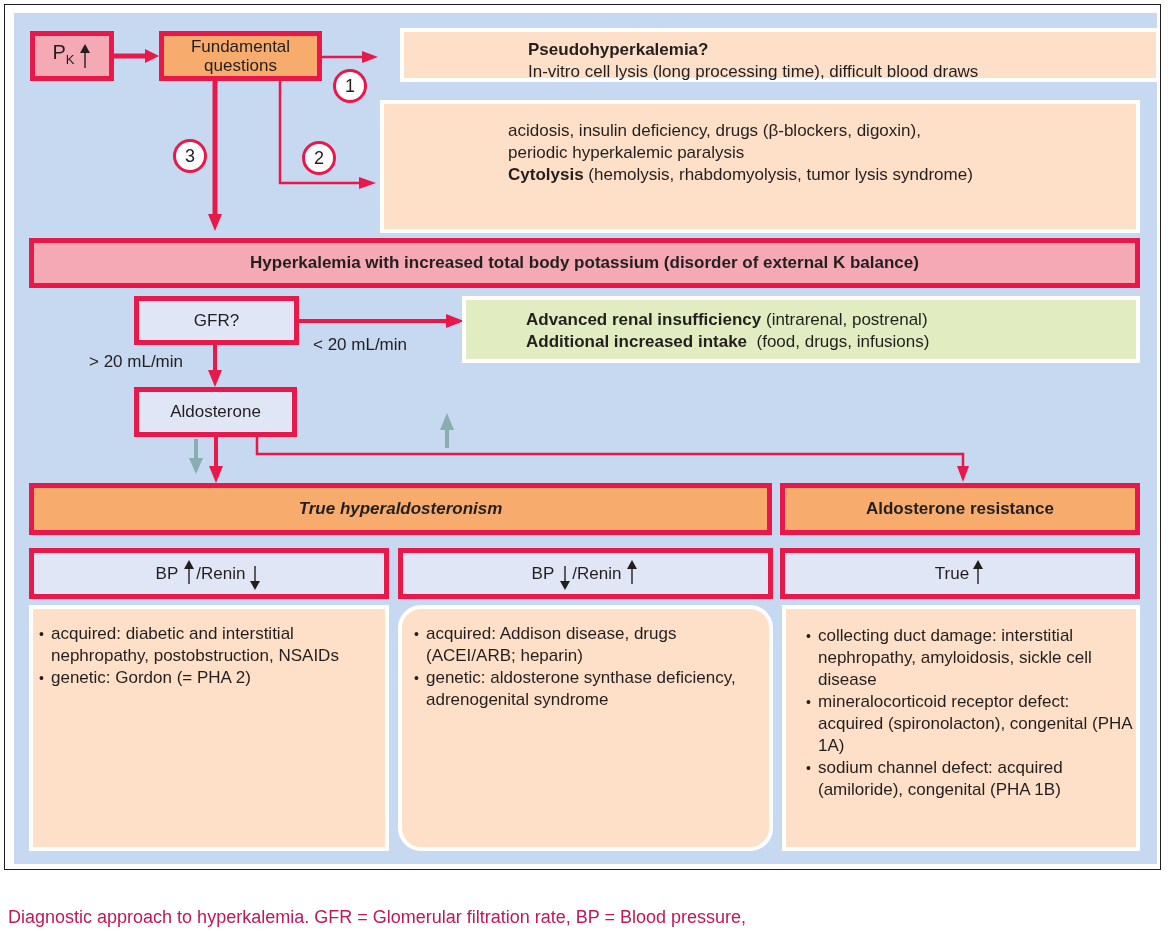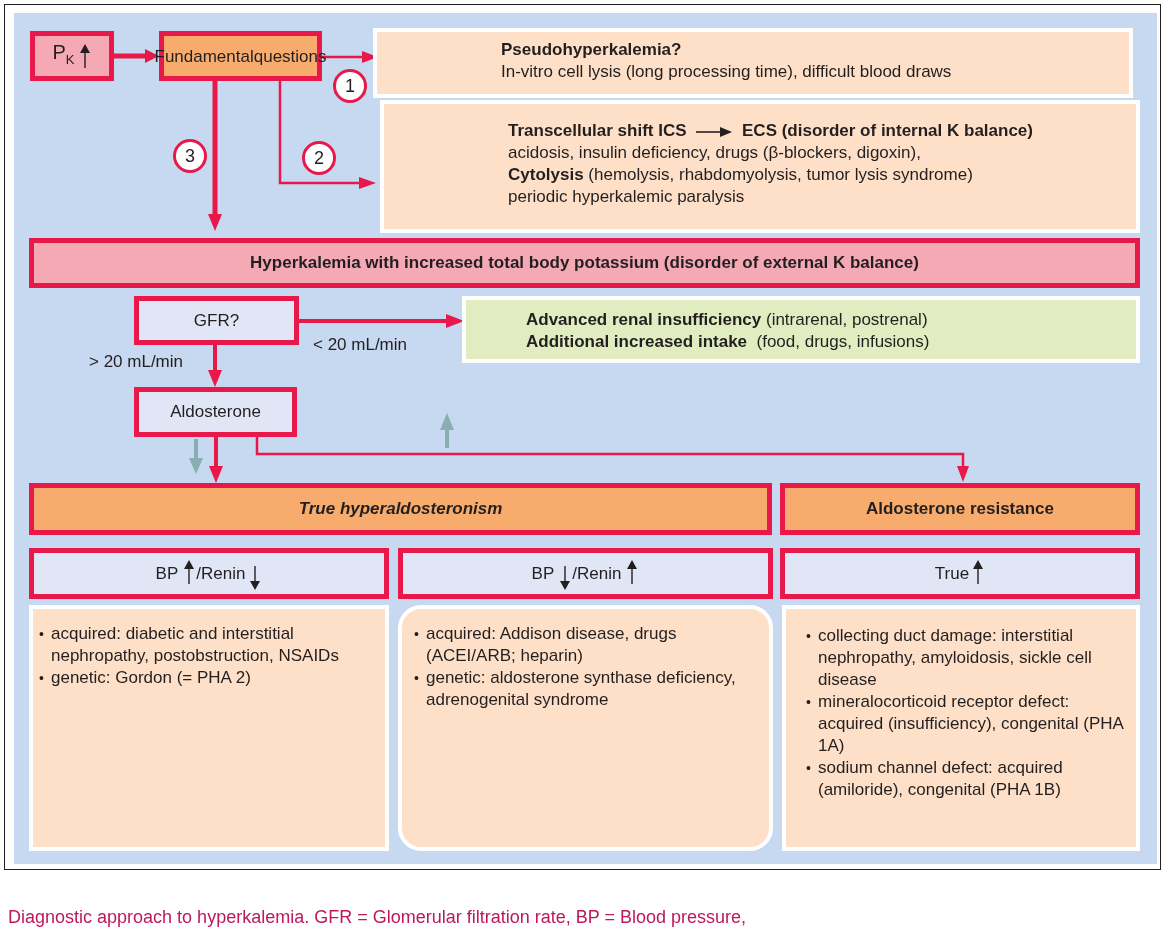--- a/index.html
+++ b/index.html
@@ -102,45 +102,37 @@
 <div class="box red-border pink" style="left:30px;top:31px;width:84px;height:50px;">
   <span class="txt" style="font-size:20px;">
     <span>P</span><sub style="font-size:13px;">K</sub>
   </span>
   <svg class="uparrow" viewBox="0 0 10 24" style="margin-left:5px;">
     <polygon points="5,0 10,9 0,9" fill="#231f20"></polygon>
       <line x1="5" y1="8" x2="5" y2="24" stroke="#231f20" stroke-width="1.4"></line>
   </svg>
 </div>
 
-<div class="box red-border orange" style="left:159px;top:31px;width:163px;height:50px;flex-direction:row;">
+<div class="box red-border orange" style="left:159px;top:31px;width:163px;height:50px;flex-direction:column;">
   <span class="txt" style="line-height:19px;">Fundamental</span>
   <span class="txt" style="line-height:19px;">questions</span>
 </div>
 
-<div class="peach-card" style="position:absolute;left:373px;top:28px;width:760px;height:70px;">
+<div class="peach-card" style="position:absolute;left:400px;top:28px;width:760px;height:54px;">
   <div class="card-text" style="left:124px;top:7px;">
     <div class="b">Pseudohyperkalemia?</div>
     <div>In-vitro cell lysis (long processing time), difficult blood draws</div>
   </div>
 </div>
 
 <div class="peach-card" style="position:absolute;left:380px;top:100px;width:760px;height:133px;">
   <div class="card-text" style="left:124px;top:16px;">
-    <div class="b">
-      <span>Transcellular shift ICS</span>
-      <svg width="40" height="12" viewBox="0 0 40 12" style="vertical-align:middle;margin:0 3px;">
-        <line x1="2" y1="6" x2="28" y2="6" stroke="#231f20" stroke-width="1.6"></line>
-          <polygon points="26,1 38,6 26,11" fill="#231f20"></polygon>
-      </svg>
-      <span>ECS (disorder of internal K balance)</span>
-    </div>
     <div>acidosis, insulin deficiency, drugs (β-blockers, digoxin),</div>
+    <div>periodic hyperkalemic paralysis</div>
     <div><span class="b">Cytolysis</span><span> (hemolysis, rhabdomyolysis, tumor lysis syndrome)</span></div>
-    <div>periodic hyperkalemic paralysis</div>
   </div>
 </div>
 
 <div class="box red-border pink" style="left:29px;top:238px;width:1111px;height:50px;">
   <span class="txt b">Hyperkalemia with increased total body potassium (disorder of external K balance)</span>
 </div>
 
 <div class="box red-border lavender" style="left:134px;top:296px;width:165px;height:49px;">
   <span class="txt">GFR?</span>
 </div>
@@ -206,21 +198,21 @@
 </div>
 <div class="peach-card" style="position:absolute;left:398px;top:605px;width:375px;height:246px;border-radius:23px;">
   <ul class="bul" id="col2-list" style="position:absolute;left:12px;top:14px;width:340px;">
       <li>acquired: Addison disease, drugs (ACEI/ARB; heparin)</li>
       <li>genetic: aldosterone synthase deficiency, adrenogenital syndrome</li>
     </ul>
 </div>
 <div class="peach-card" style="position:absolute;left:782px;top:605px;width:358px;height:246px;">
   <ul class="bul" id="col3-list" style="position:absolute;left:20px;top:16px;width:330px;">
       <li>collecting duct damage: interstitial nephropathy, amyloidosis, sickle cell disease</li>
-      <li>mineralocorticoid receptor defect: acquired (insufficiency), congenital (PHA 1A)</li>
+      <li>mineralocorticoid receptor defect: acquired (spironolacton), congenital (PHA 1A)</li>
       <li>sodium channel defect: acquired (amiloride), congenital (PHA 1B)</li>
     </ul>
 </div>
 
 <div class="caption">
   <div>Diagnostic approach to hyperkalemia. GFR = Glomerular filtration rate, BP = Blood pressure,</div>
   <div>PHA = pseudohypoaldosteronism.</div>
 </div>
 
 </body></html>

